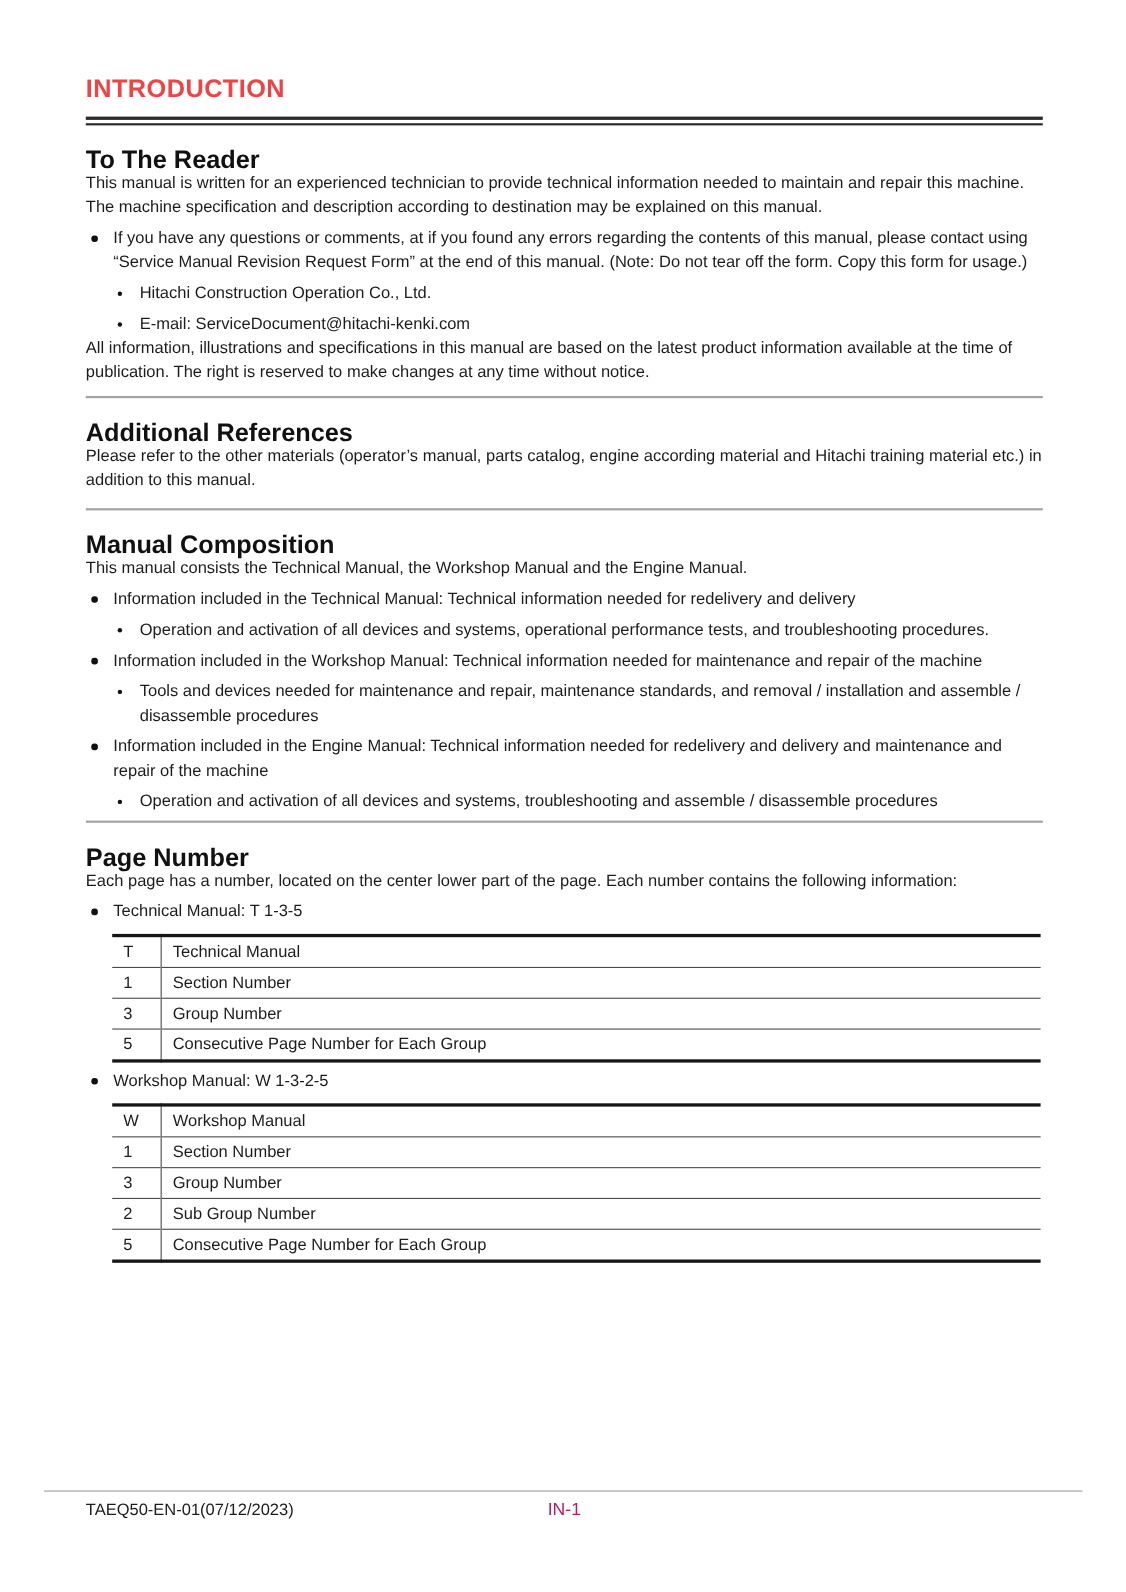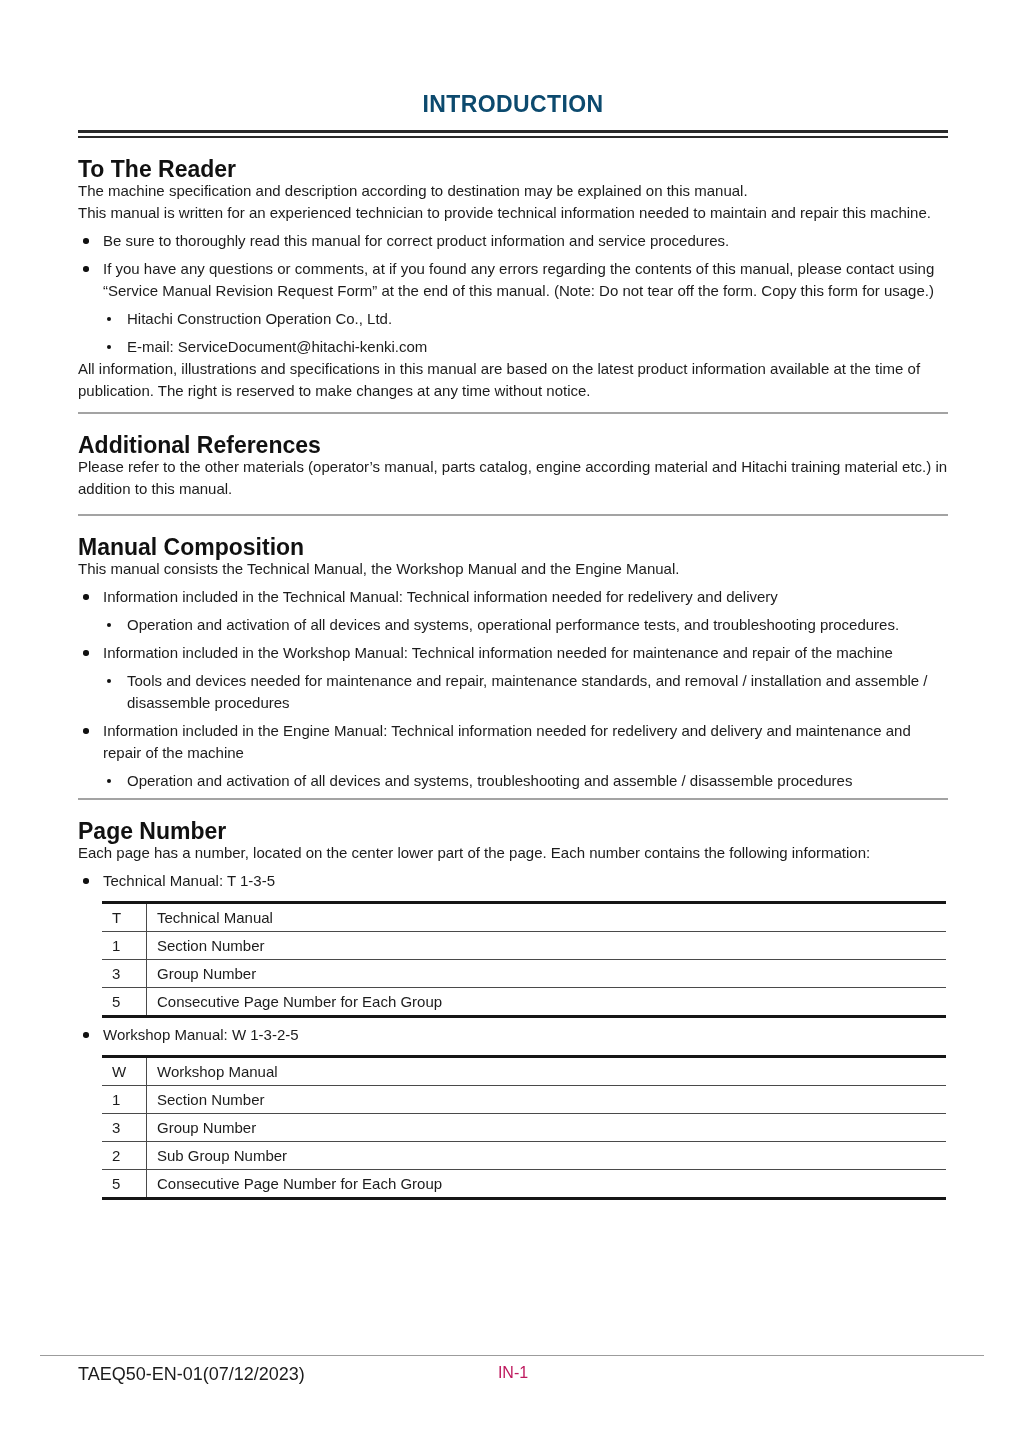--- a/index.html
+++ b/index.html
@@ -10,24 +10,24 @@
     -webkit-font-smoothing: antialiased;
   }
   .page {
     position: relative;
     box-sizing: border-box;
     width: 1024px; height: 1447px;
     padding: 0 76px 0 78px;
     overflow: hidden;
   }
   .doc-title {
-    margin: 0; padding-top: 90px;
-    text-align: center;
+    margin: 0; padding-top: 66px;
+    text-align: left;
     font-size: 23px; line-height: 28px;
-    font-weight: 700; color: #0c4a6e;
+    font-weight: 700; color: #ef4444;
     letter-spacing: 0.4px;
   }
   .title-rule {
     margin-top: 12px;
     height: 3px;
     border-top: 3px solid #2b2b2b;
     border-bottom: 2px solid #2b2b2b;
   }
   h2.sec-heading {
     margin: 20px 0 0 0;
@@ -108,41 +108,40 @@
     left: 40px; right: 40px; top: 1355px;
     border-top: 1.5px solid #9c9c9c;
   }
   .footer-row {
     position: absolute;
     left: 78px; right: 76px; top: 1364px;
     height: 22px;
   }
   .footer-doc-code {
     position: absolute; left: 0; top: 0;
-    font-size: 18px; color: #1c1c1c;
+    font-size: 15px; color: #1c1c1c;
   }
   .footer-page-num {
     position: absolute; left: 50%; top: 0;
     transform: translateX(-50%);
     font-size: 16px; color: #be185d;
   }
 </style>
 </head>
 <body>
 
 <div class="page">
 
   <h1 class="doc-title">INTRODUCTION</h1>
   <div class="title-rule"></div>
 
   <section>
     <h2 class="sec-heading">To The Reader</h2>
+    <p class="body-text mt23">This manual is written for an experienced technician to provide technical information needed to maintain and repair this machine.</p>
     <p class="body-text mt3">The machine specification and description according to destination may be explained on this manual.</p>
-    <p class="body-text mt23">This manual is written for an experienced technician to provide technical information needed to maintain and repair this machine.</p>
-    <div class="bullet">Be sure to thoroughly read this manual for correct product information and service procedures.</div>
     <div class="bullet">If you have any questions or comments, at if you found any errors regarding the contents of this manual, please contact using “Service Manual Revision Request Form” at the end of this manual. (Note: Do not tear off the form. Copy this form for usage.)</div>
     <div class="sub">Hitachi Construction Operation Co., Ltd.</div>
     <div class="sub">E-mail: ServiceDocument@hitachi-kenki.com</div>
     <p class="body-text mt8">All information, illustrations and specifications in this manual are based on the latest product information available at the time of publication. The right is reserved to make changes at any time without notice.</p>
   </section>
 
   <section>
     <div class="section-rule mt10"></div>
     <h2 class="sec-heading mt6">Additional References</h2>
     <p class="body-text mt24">Please refer to the other materials (operator’s manual, parts catalog, engine according material and Hitachi training material etc.) in addition to this manual.</p>

